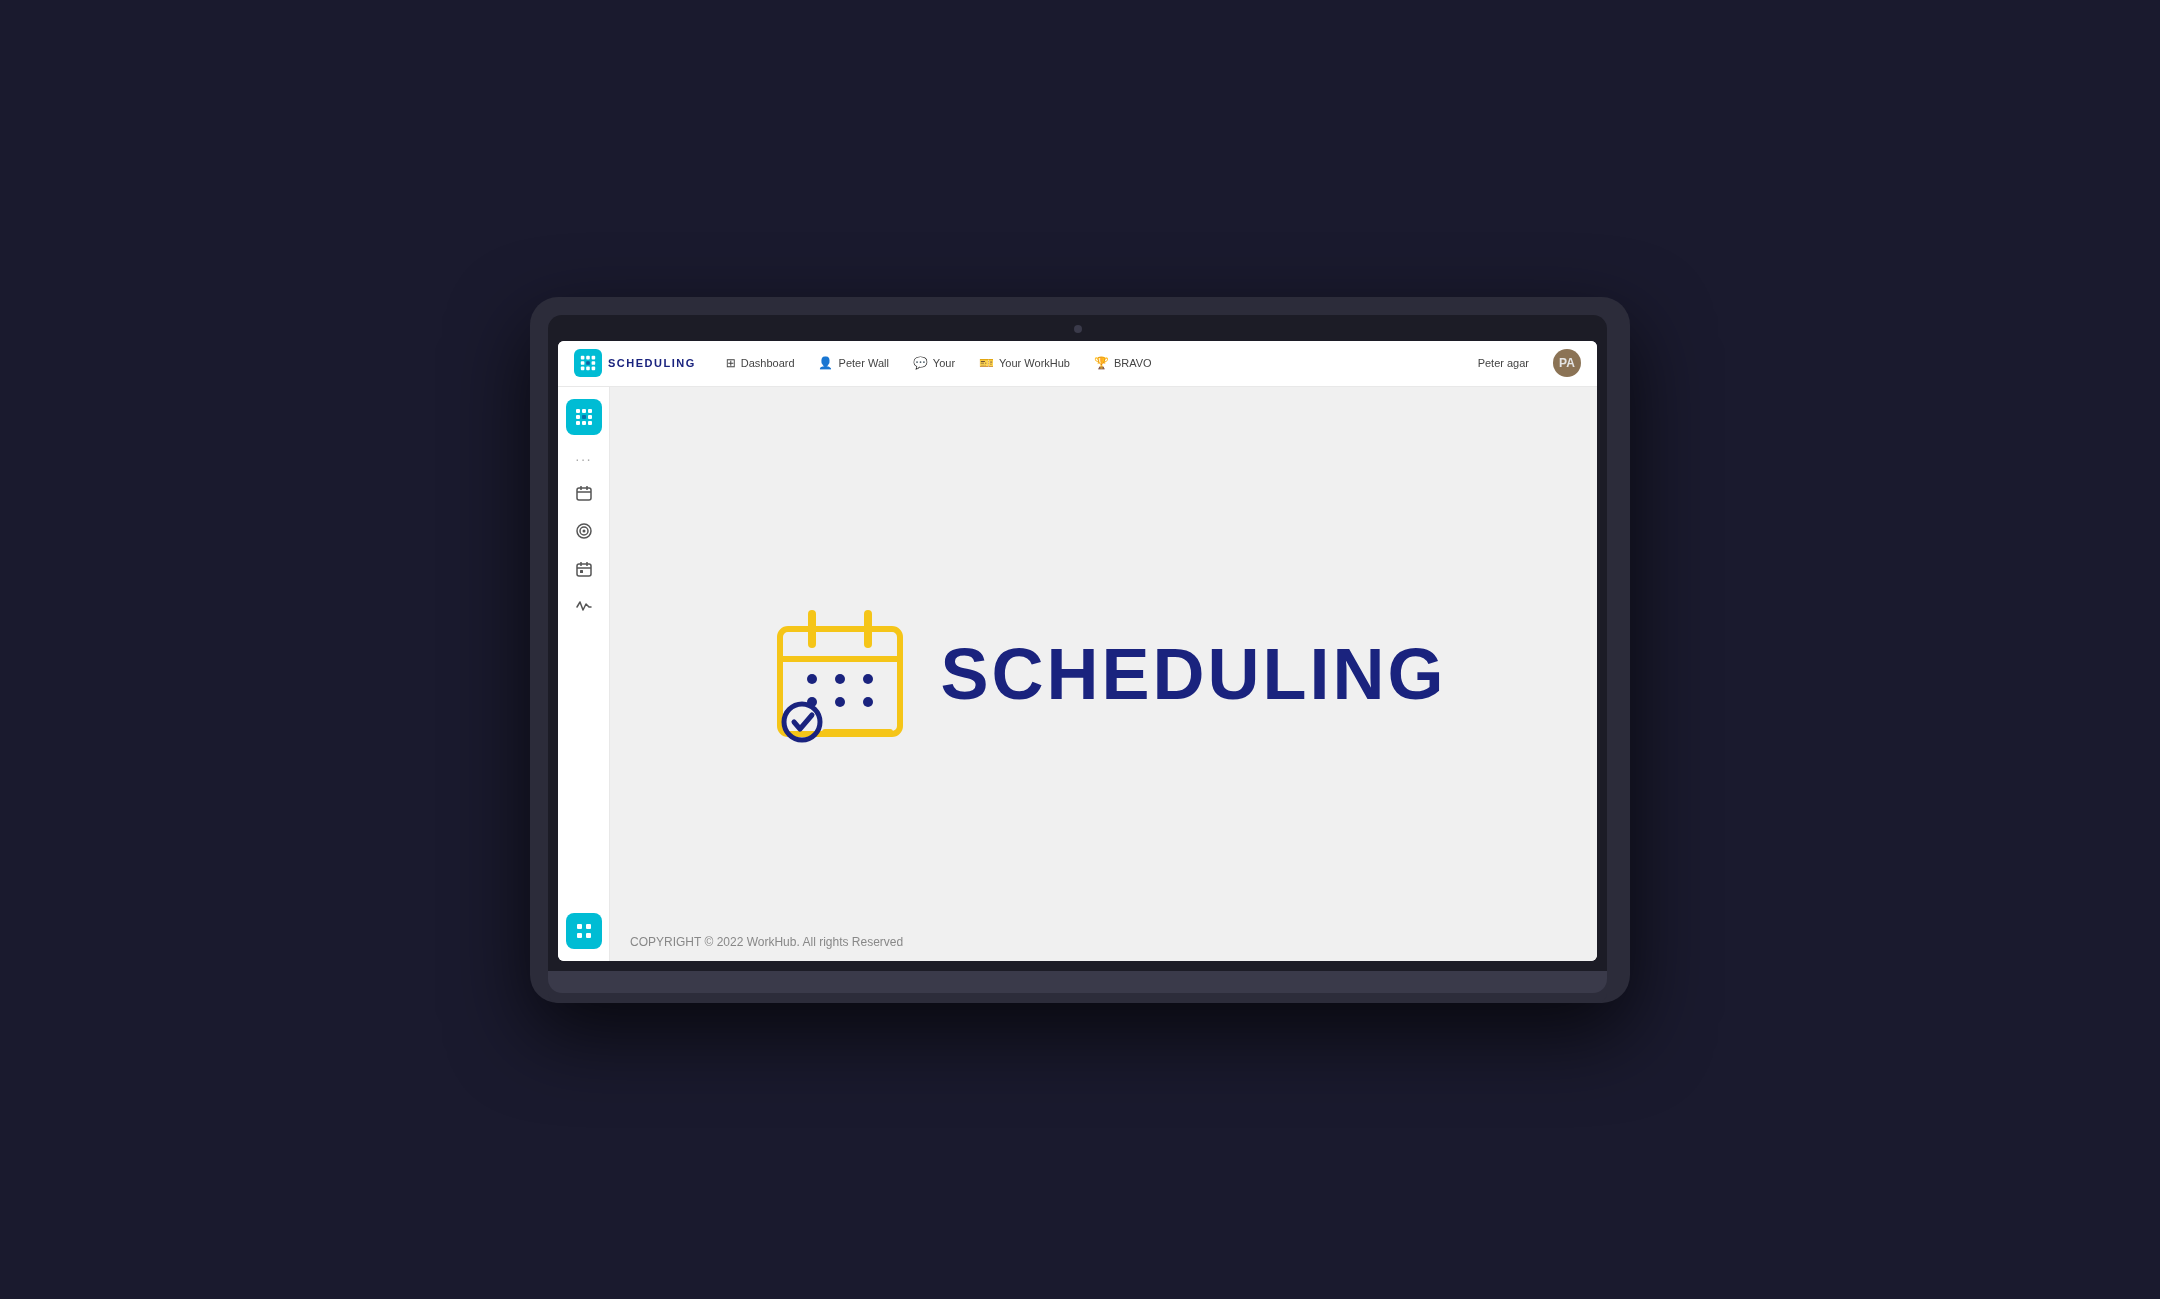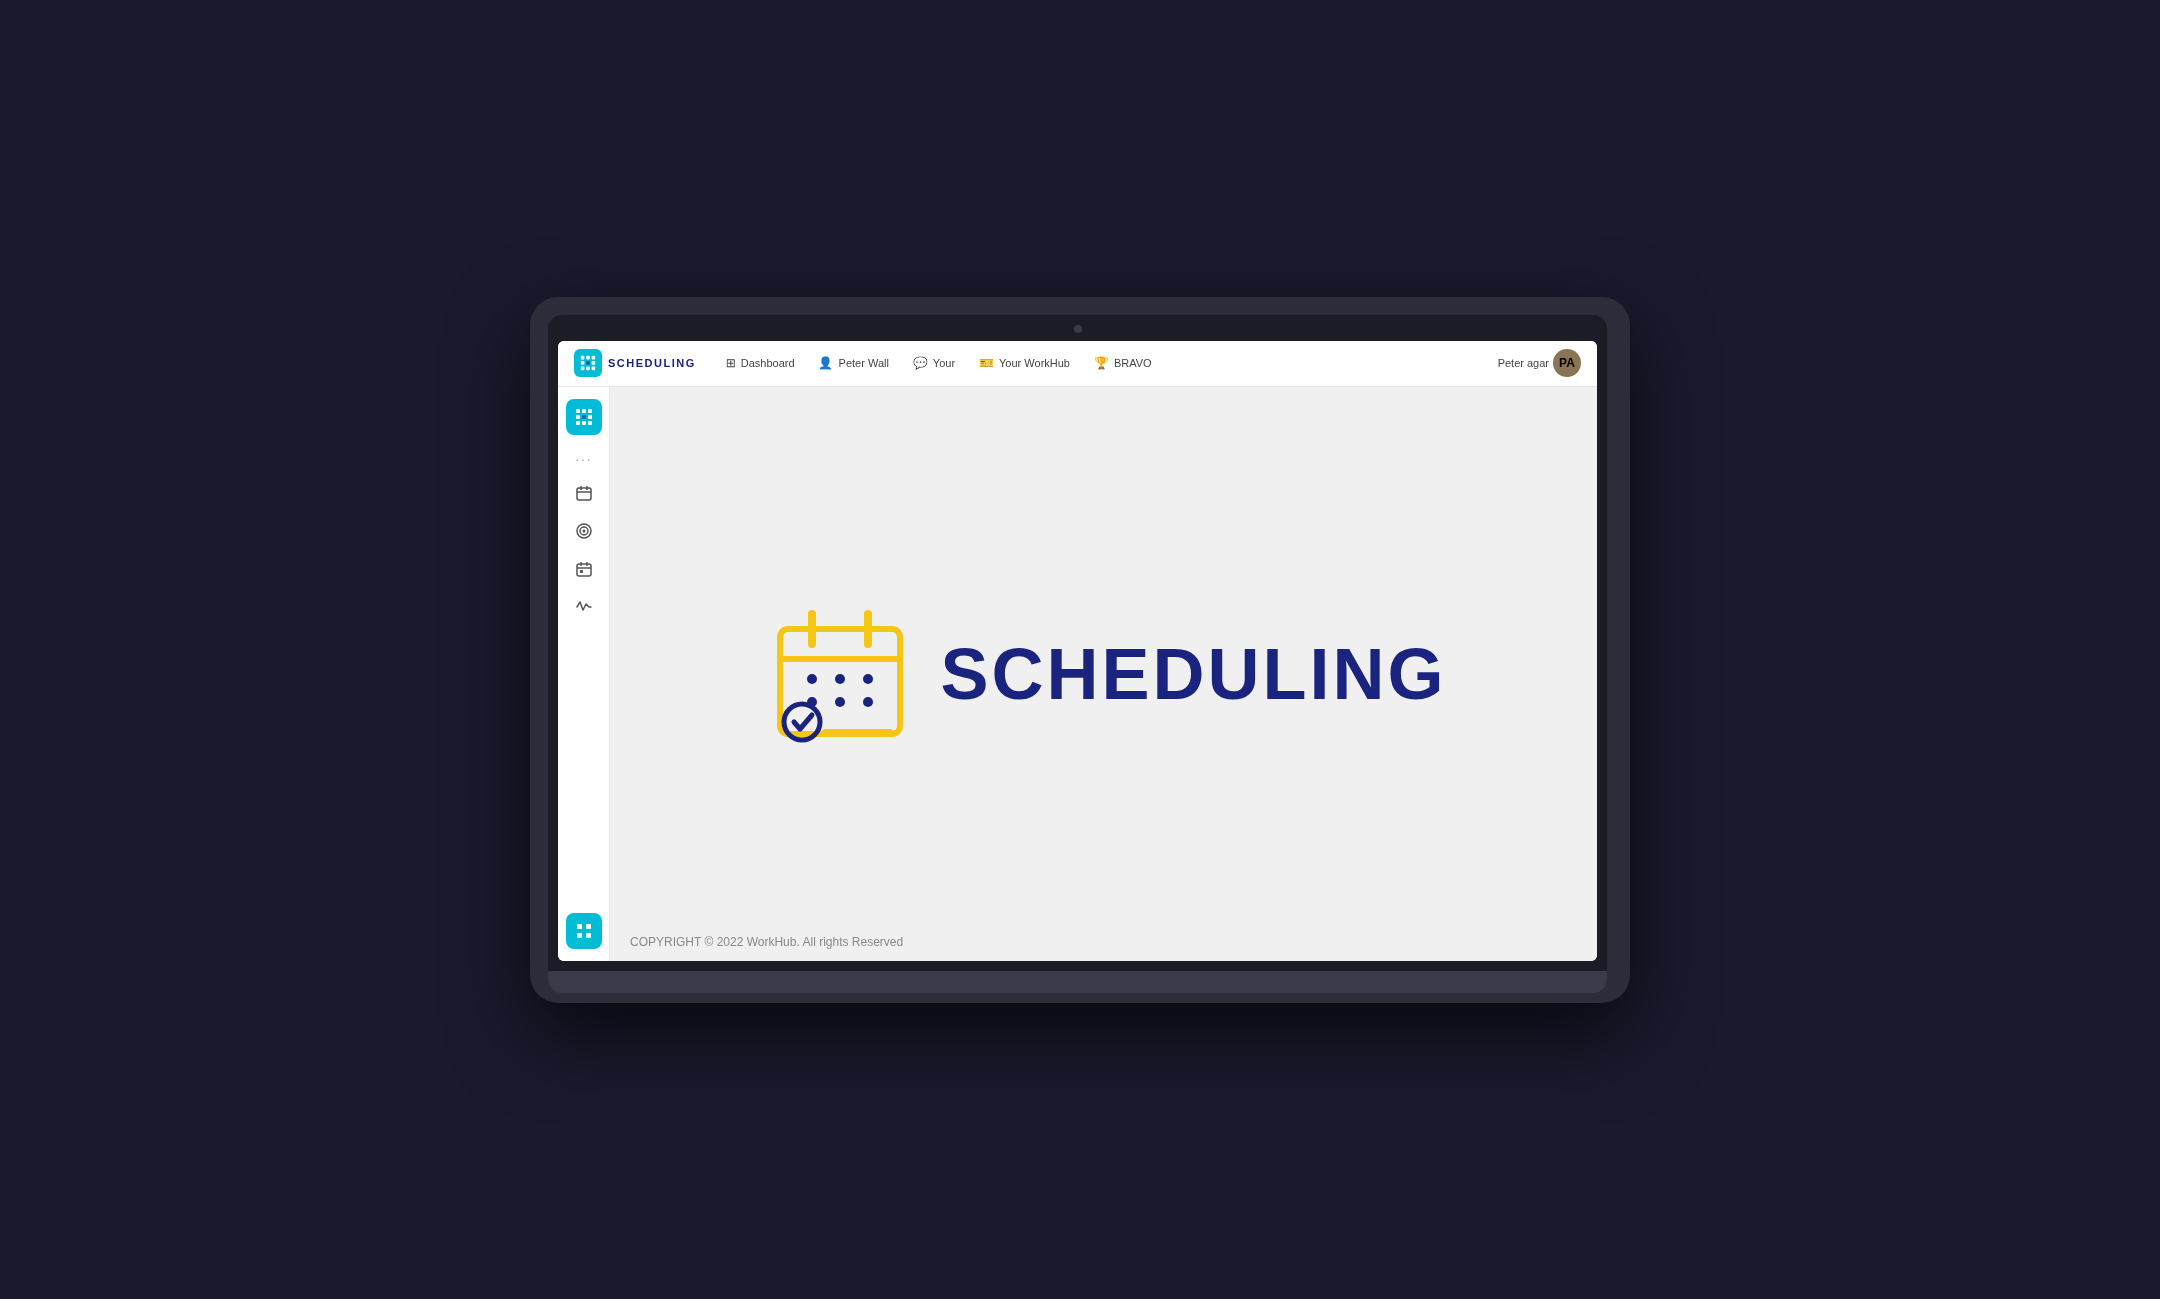--- a/index.html
+++ b/index.html
@@ -126,40 +126,40 @@
       text-decoration: none;
     }
 
     .nav-link-icon {
       font-size: 12px;
     }
 
     .nav-right {
       display: flex;
       align-items: center;
-      gap: 4px;
+      gap: 24px;
       margin-left: auto;
     }
 
     .user-name {
       font-size: 11px;
       color: #444;
     }
 
     .user-avatar {
       width: 28px;
       height: 28px;
       border-radius: 50%;
       background: #8b7355;
       overflow: hidden;
       display: flex;
       align-items: center;
       justify-content: center;
       font-size: 12px;
-      color: #000000;
+      color: #e5e5e5;
       font-weight: 600;
     }
 
     
     .main-body {
       display: flex;
       flex: 1;
       overflow: hidden;
     }
 

